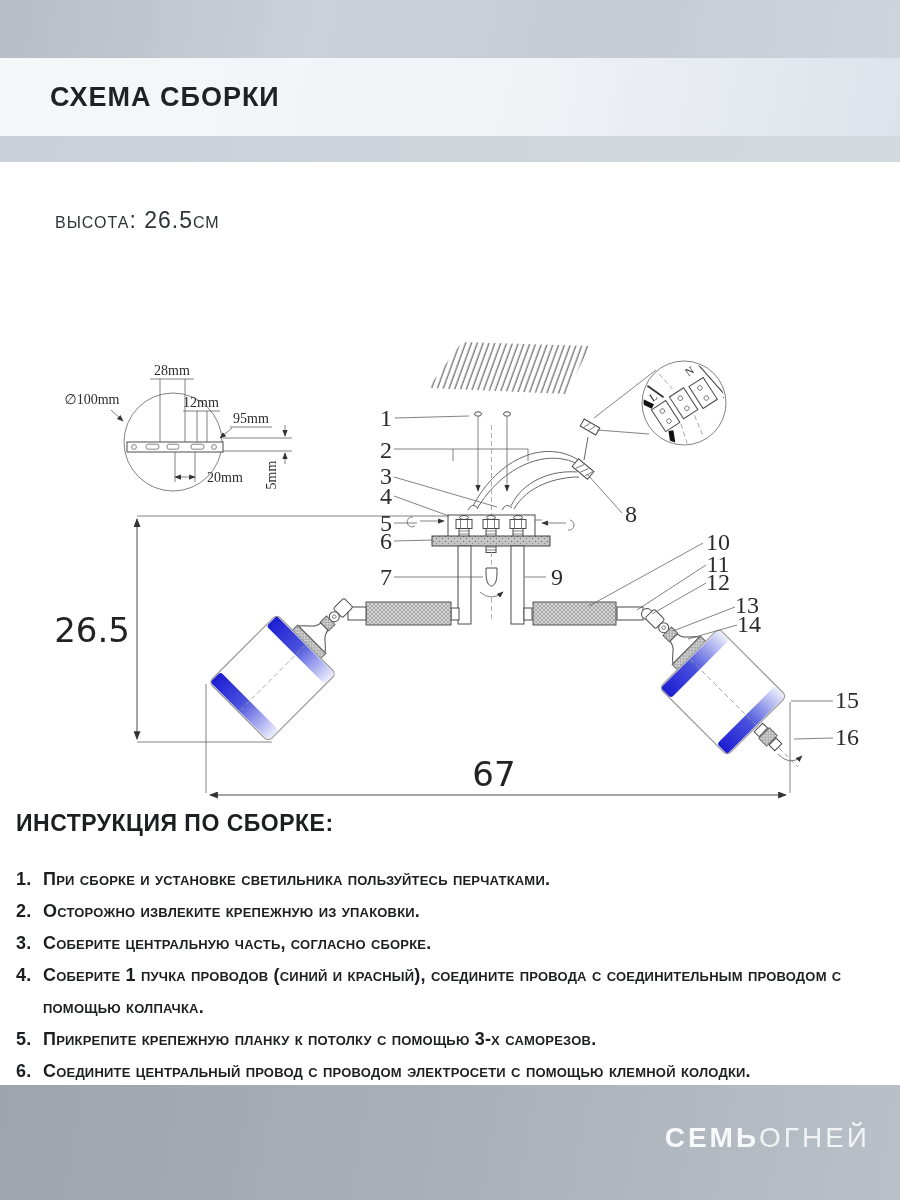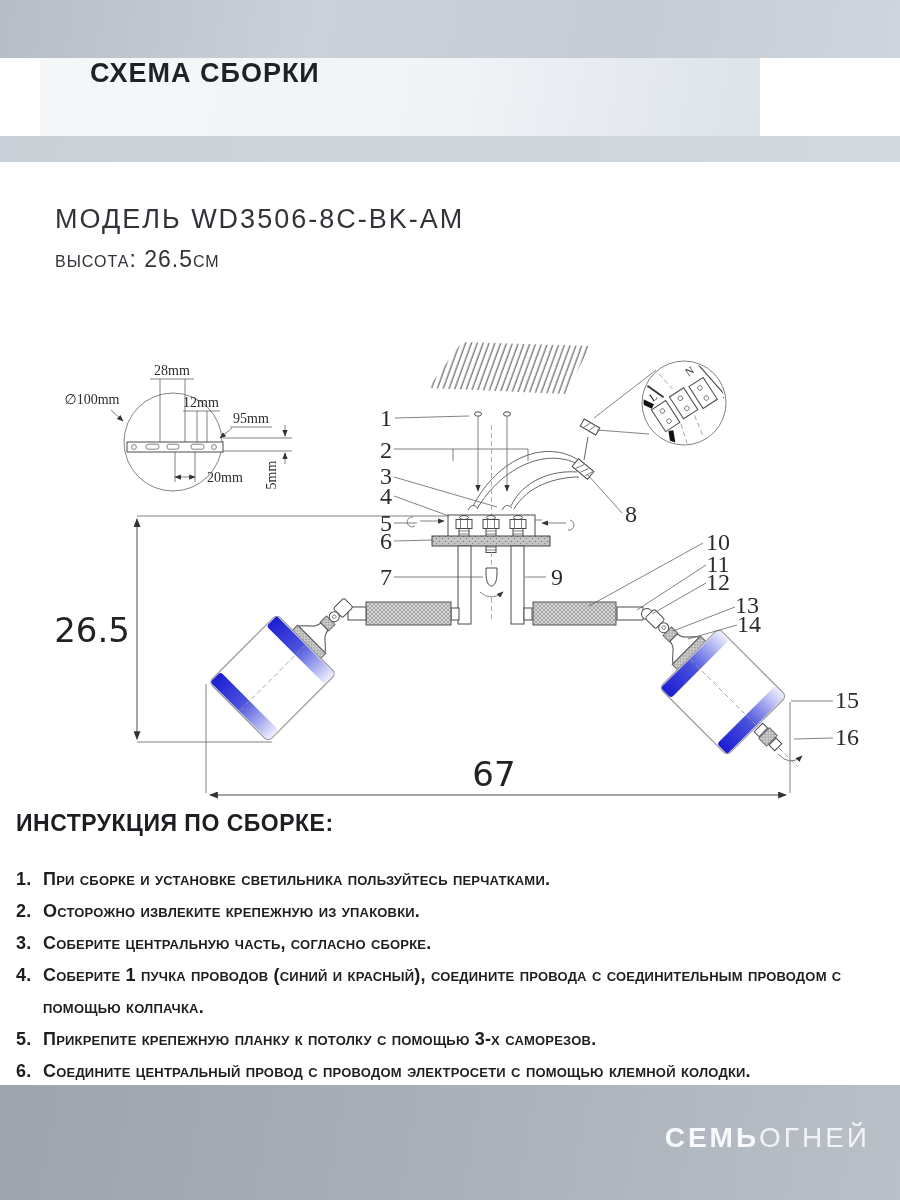--- a/index.html
+++ b/index.html
@@ -2,23 +2,23 @@
 <html><head>
 <meta charset="utf-8">
 <style>
   html,body{margin:0;padding:0;}
   body{width:900px;height:1200px;position:relative;background:#ffffff;
        font-family:"Liberation Sans",sans-serif;overflow:hidden;}
   .abs{position:absolute;}
   
   .band-top{left:0;top:0;width:900px;height:58px;
     background:linear-gradient(100deg,#b6bdc5 0%,#cad1d8 35%,#c5ccd4 70%,#ced5dc 100%);}
-  .band-title{left:0;top:58px;width:720px;height:78px;
+  .band-title{left:0;top:58px;width:900px;height:78px;
     background:linear-gradient(100deg,#f5f7f9 0%,#f1f4f7 55%,#dde3ea 100%);
-    display:flex;margin-left:40px;}
+    display:flex;align-items:center;}
   .band-sub{left:0;top:136px;width:900px;height:26px;
     background:linear-gradient(100deg,#c9d0d7 0%,#d3dadf 100%);}
   .page-title{margin-left:50px;font-size:27px;font-weight:700;letter-spacing:1px;color:#1e2125;}
   
   .product{left:55px;top:204px;}
   .model{font-size:27px;letter-spacing:2px;color:#303338;margin-bottom:8px;}
   .spec{font-size:23px;letter-spacing:1px;color:#303338;font-variant:small-caps;line-height:32px;}
   
   .diagram{left:0;top:330px;}
   .ln{stroke:#4a4a4a;fill:none;stroke-width:1;}
@@ -46,21 +46,20 @@
 </head>
 <body>
 
 <div class="abs band-top"></div>
 <div class="abs band-title">
   <div class="page-title">СХЕМА СБОРКИ</div>
 </div>
 <div class="abs band-sub"></div>
 
 <div class="abs product">
-  <div class="model">МОДЕЛЬ WD3506-8C-BK-AM</div>
   <div class="spec">высота: 26.5см</div>
 </div>
 
 <svg class="abs diagram" width="900" height="480" viewBox="0 0 900 480">
   <defs>
     <marker id="maE" viewBox="0 0 10 8" refX="9" refY="4" markerWidth="9" markerHeight="7" orient="auto">
       <path d="M0,0 L10,4 L0,8 z" fill="#333"></path>
       </marker>
     <marker id="maS" viewBox="0 0 10 8" refX="9" refY="4" markerWidth="9" markerHeight="7" orient="auto-start-reverse">
       <path d="M0,0 L10,4 L0,8 z" fill="#333"></path>

